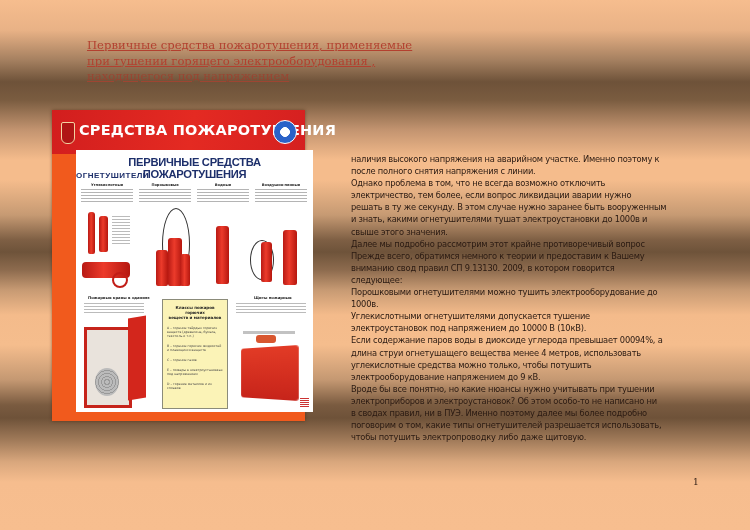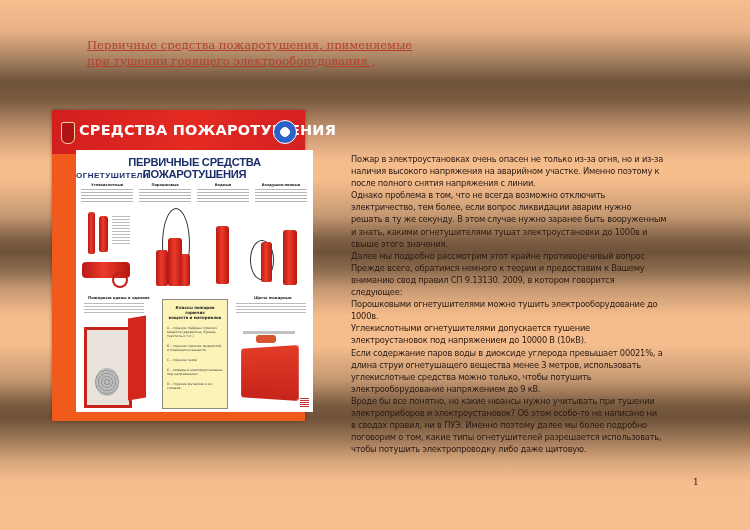--- a/index.html
+++ b/index.html
@@ -94,20 +94,21 @@
   .page-num {
     position: absolute; left: 693px; top: 477px; font-family: "DejaVu Serif", serif; font-size: 9px; color: #2a1a12;
   }
 </style>
 </head>
 <body>
 
 <div class="title">
   <span>Первичные средства пожаротушения, применяемые</span>
   <span>при тушении горящего электрооборудования ,</span>
+  <span class="l3">находящегося под напряжением</span>
 </div>
 
 <div class="poster">
   <div class="poster-head">
     <div class="emblem"></div>
     <div class="ptitle">СРЕДСТВА ПОЖАРОТУШЕНИЯ</div>
     <div class="mchs"></div>
   </div>
   <div class="panel">
     <div class="h1">ПЕРВИЧНЫЕ СРЕДСТВА ПОЖАРОТУШЕНИЯ</div>
@@ -170,38 +171,37 @@
     <div class="sub-h" style="left:178px;top:145px;">Щиты пожарные</div>
     <div class="sub-d" style="left:160px;top:153px;width:70px;"></div>
     <div class="shield-rack"></div>
     <div class="shield-log"></div>
     <div class="shield"></div>
     <div class="logo-small"></div>
   </div>
 </div>
 
 <div class="body-text">
-  <p>Пожар в электроустановках очень опасен не только из-за огня, но и из-за</p>
   <p>наличия высокого напряжения на аварийном участке. Именно поэтому к</p>
   <p>после полного снятия напряжения с линии.</p>
   <p>Однако проблема в том, что не всегда возможно отключить</p>
   <p>электричество, тем более, если вопрос ликвидации аварии нужно</p>
   <p>решать в ту же секунду. В этом случае нужно заранее быть вооруженным</p>
   <p>и знать, какими огнетушителями тушат электроустановки до 1000в и</p>
   <p>свыше этого значения.</p>
   <p>Далее мы подробно рассмотрим этот крайне противоречивый вопрос</p>
   <p>Прежде всего, обратимся немного к теории и предоставим к Вашему</p>
   <p>вниманию свод правил СП 9.13130. 2009, в котором говорится</p>
   <p>следующее:</p>
   <p>Порошковыми огнетушителями можно тушить электрооборудование до</p>
   <p>1000в.</p>
   <p>Углекислотными огнетушителями допускается тушение</p>
   <p>электроустановок под напряжением до 10000 В (10кВ).</p>
-  <p>Если содержание паров воды в диоксиде углерода превышает 00021%, а</p>
-  <p>длина струи огнетушащего вещества менее 3 метров, использовать</p>
+  <p>Если содержание паров воды в диоксиде углерода превышает 00094%, а</p>
+  <p>длина струи огнетушащего вещества менее 4 метров, использовать</p>
   <p>углекислотные средства можно только, чтобы потушить</p>
   <p>электрооборудование напряжением до 9 кВ.</p>
   <p>Вроде бы все понятно, но какие нюансы нужно учитывать при тушении</p>
   <p>электроприборов и электроустановок? Об этом особо-то не написано ни</p>
   <p>в сводах правил, ни в ПУЭ. Именно поэтому далее мы более подробно</p>
   <p>поговорим о том, какие типы огнетушителей разрешается использовать,</p>
   <p>чтобы потушить электропроводку либо даже щитовую.</p>
 </div>
 
 <div class="page-num">1</div>

